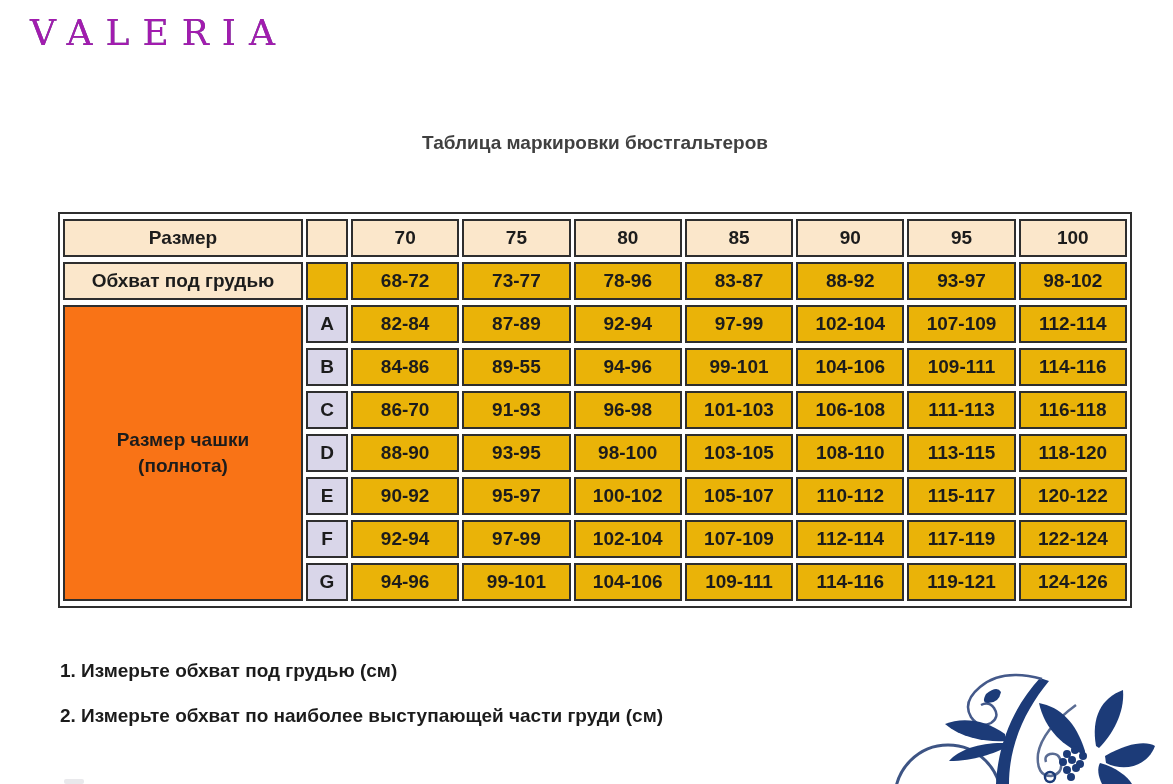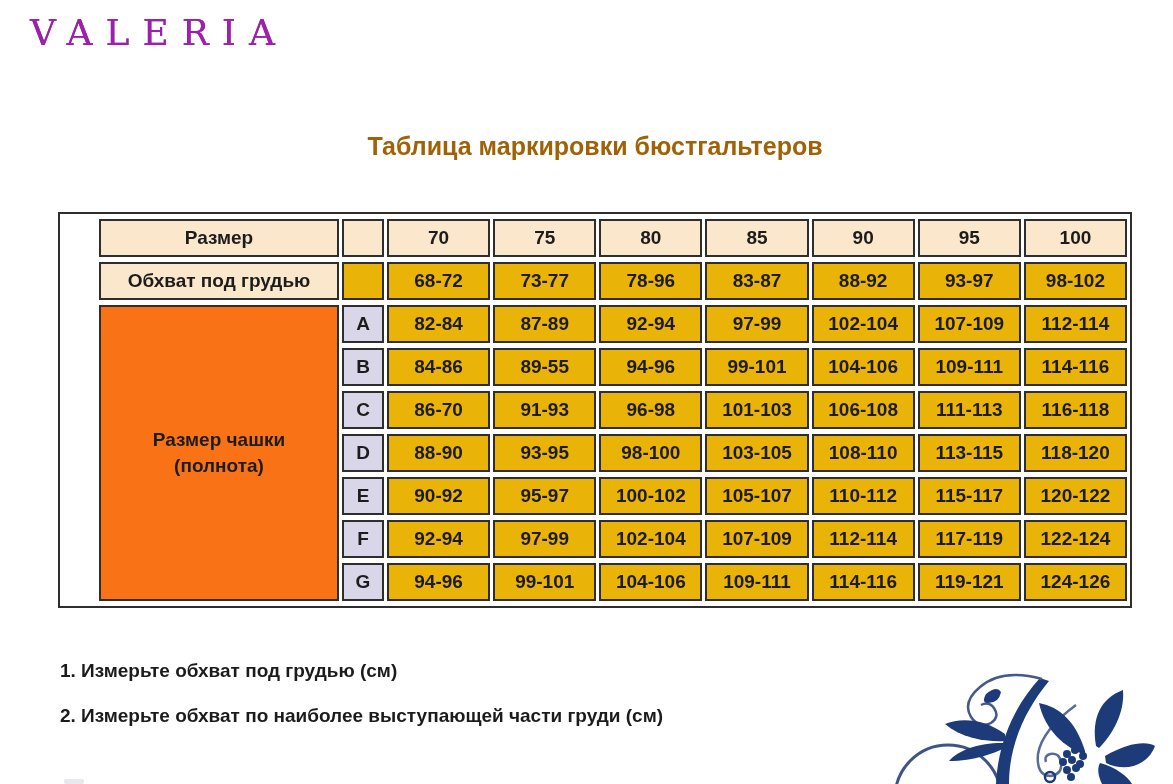--- a/index.html
+++ b/index.html
@@ -17,35 +17,34 @@
     letter-spacing:13px;
     color:#a21caf;
     text-shadow:0 0 0.5px #5a6880;
   }
   
   .title-wrap{
     position:absolute;left:58px;top:132px;width:1074px;
     text-align:center;
   }
   .title-wrap h1{
-    margin:0;font-size:25px;font-weight:bold;color:#a16207;
+    margin:0;font-size:19px;font-weight:bold;color:#404040;
     font-family:"Liberation Sans",sans-serif;
   }
   
   .chart{
     position:absolute;left:58px;top:212px;
   }
   table.size-table{
     border-collapse:separate;
     border-spacing:3px 5px;
     border:2px solid #2e2e2e;
     table-layout:fixed;
     width:1074px;
     background:#ffffff;
-    padding-left:36px;
   }
   table.size-table td{
     border:2px solid #2e2e2e;
     height:38px;
     box-sizing:border-box;
     font-size:19px;font-weight:bold;
     text-align:center;vertical-align:middle;
     overflow:hidden;white-space:nowrap;
     padding:0 2px;
   }

